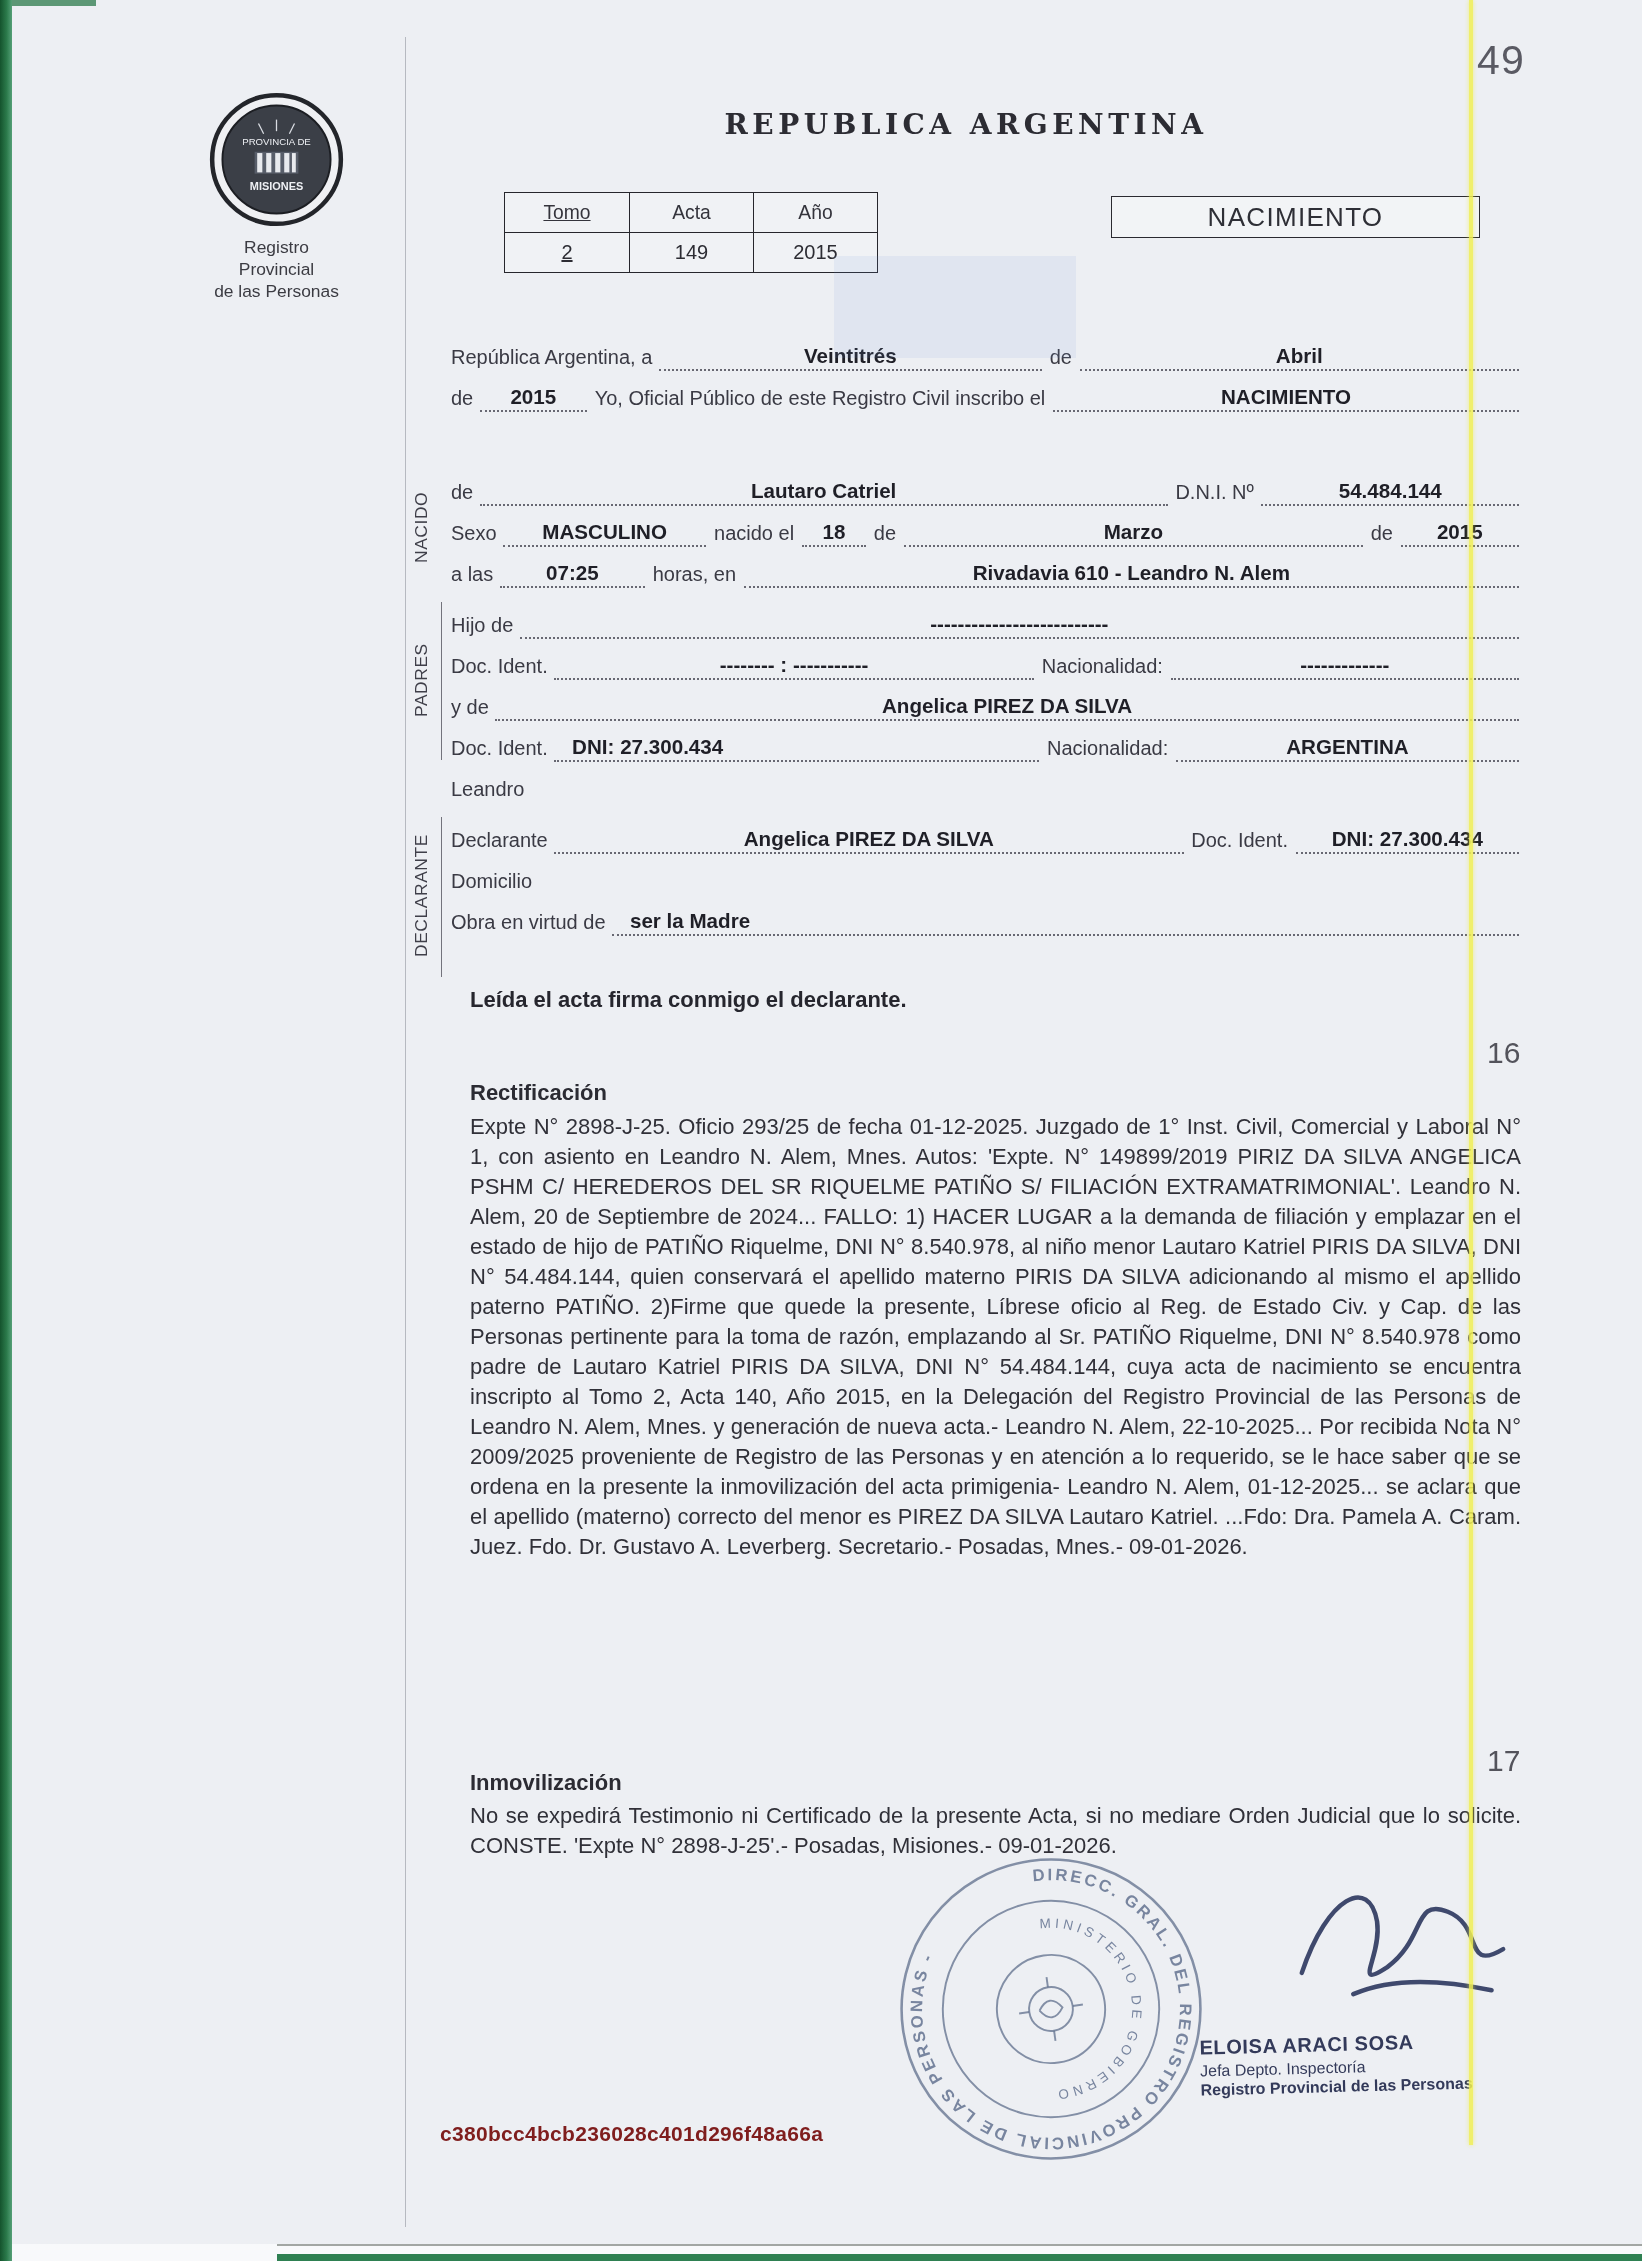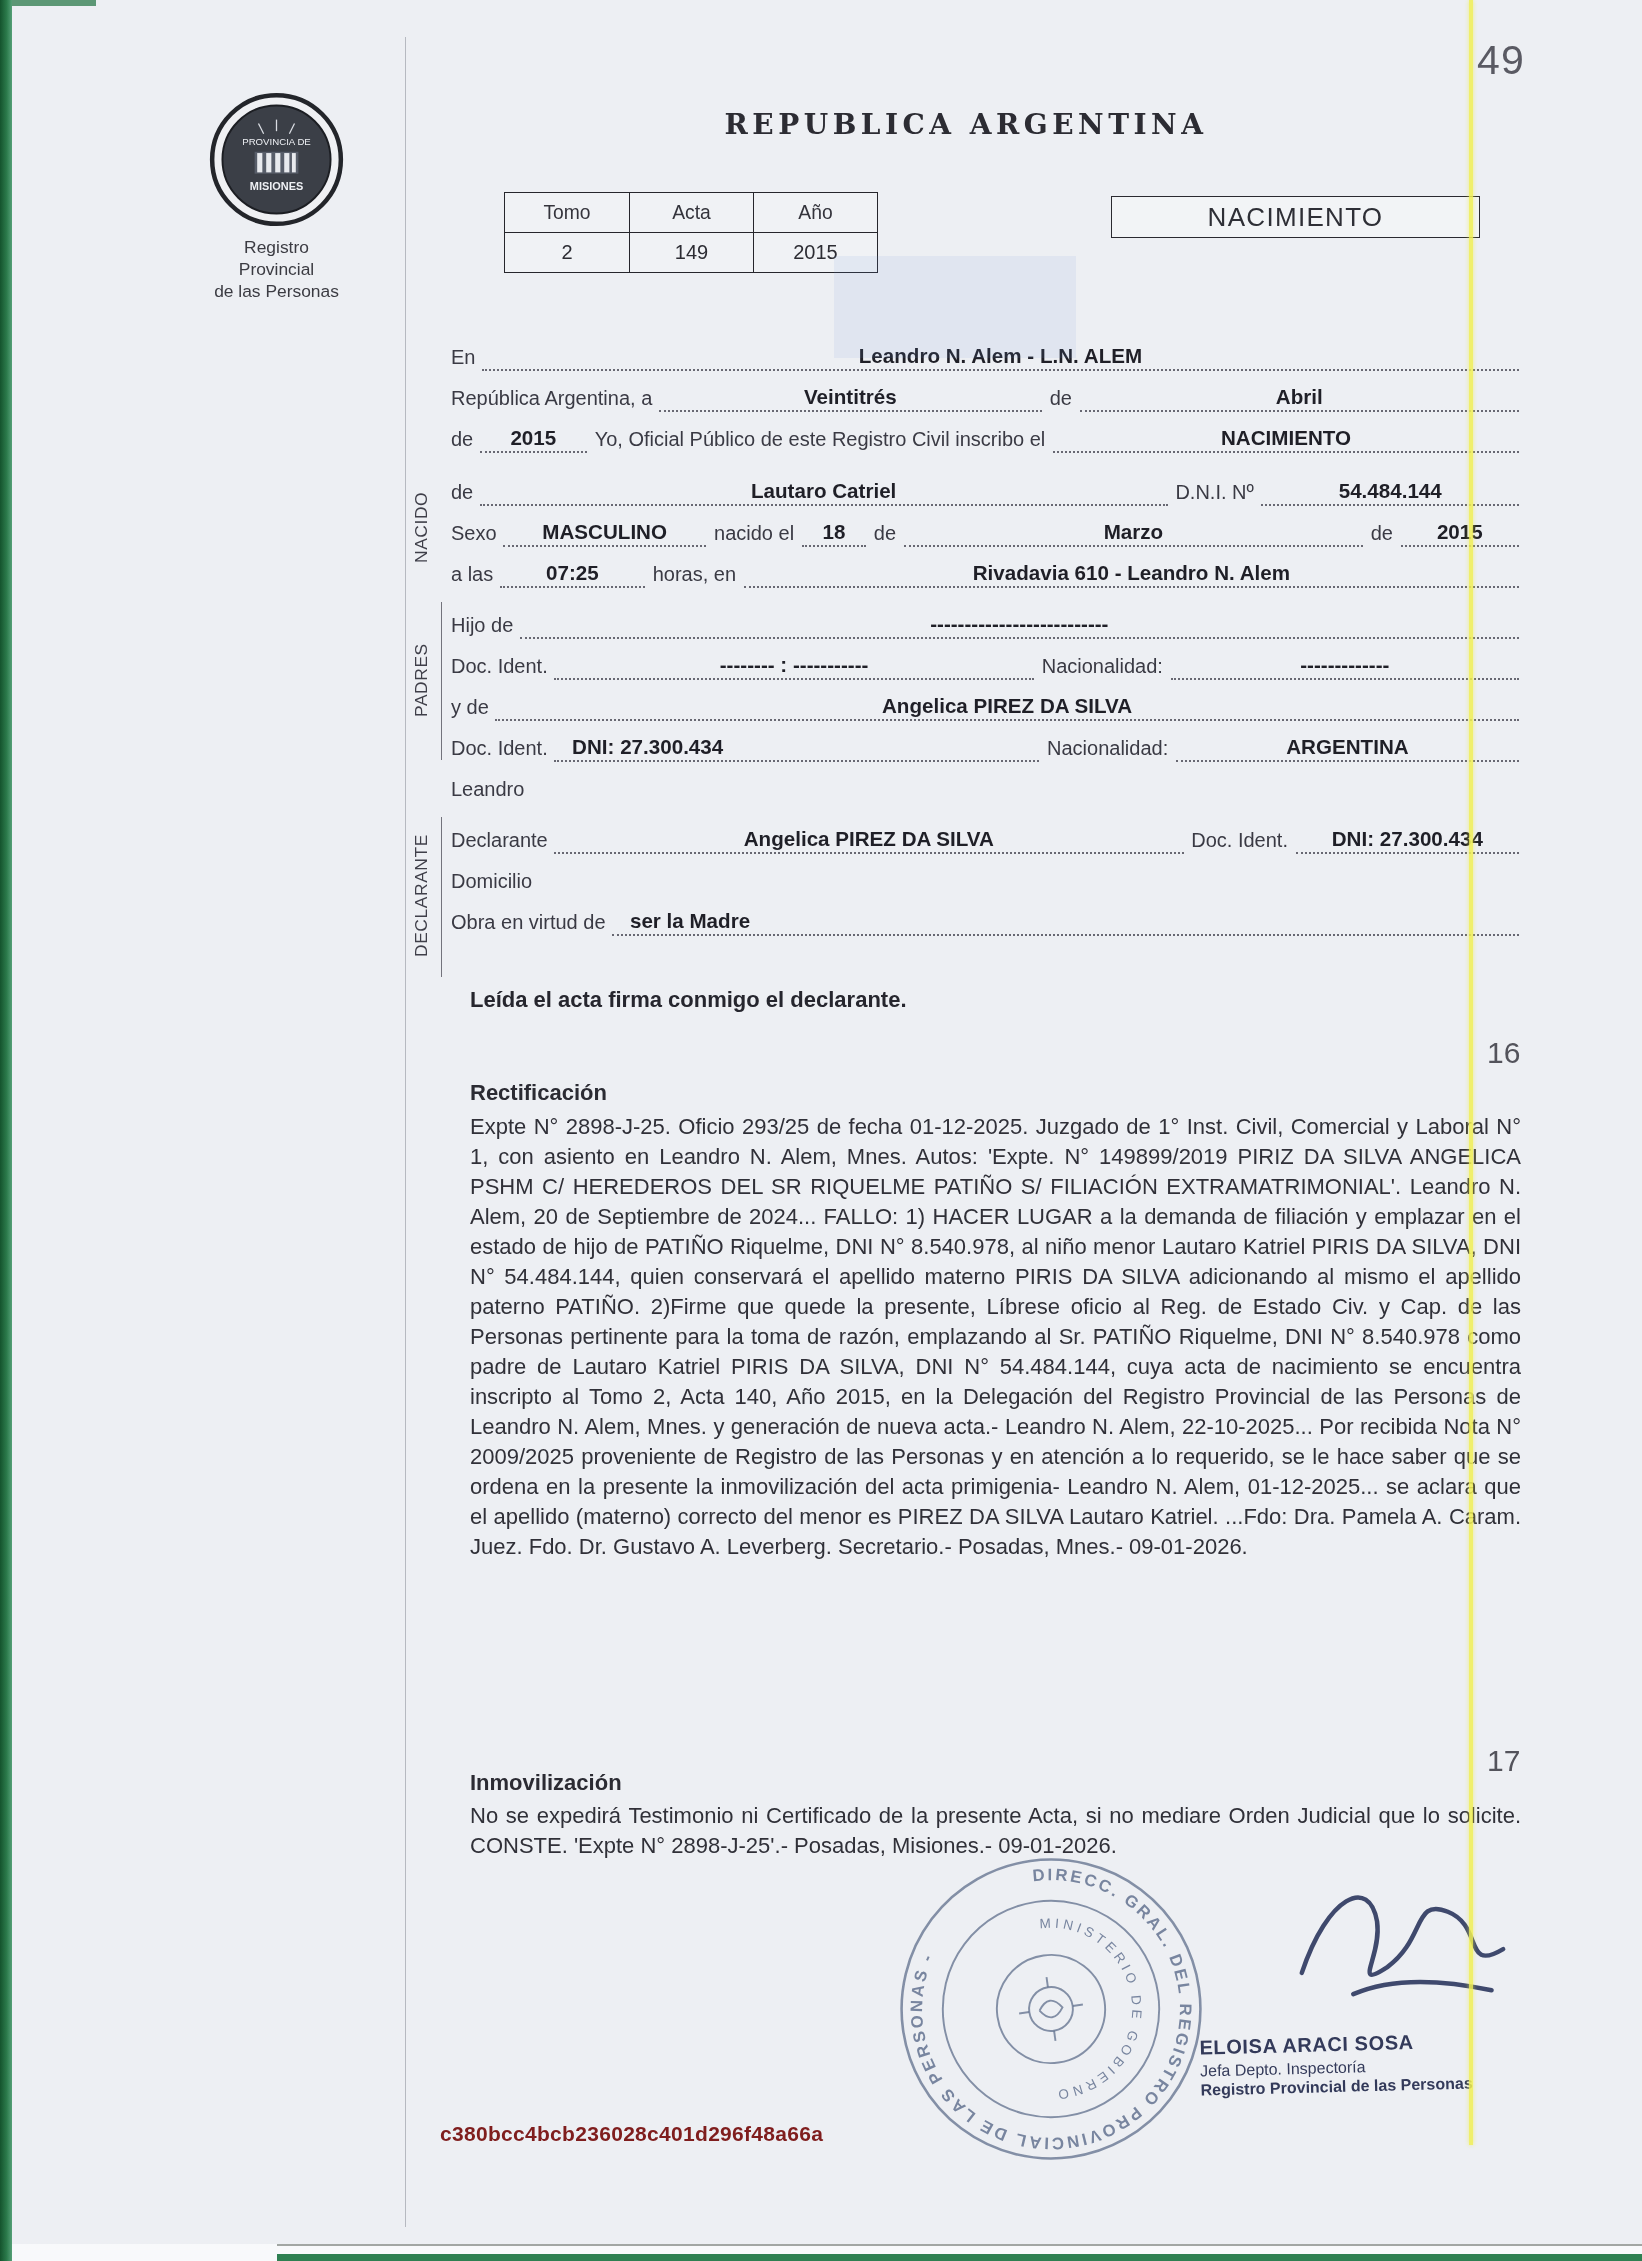--- a/index.html
+++ b/index.html
@@ -28,21 +28,21 @@
   .pagenum-49{left:1477px;top:37px;font-size:41px;color:#5a5a63;letter-spacing:1.3px;text-align:right;}
   .doc-title{left:425px;top:108px;width:1082px;text-align:center;font-family:"DejaVu Serif","Liberation Serif",serif;font-weight:700;font-size:28px;letter-spacing:4.5px;color:#2c2c33;}
 
   
   .seal-wrap{left:207px;top:90px;width:139px;text-align:center;}
   .seal-caption{margin-top:5.2px;font-size:17.4px;line-height:22px;color:#3b3b42;}
 
   
   .acta-table{left:504px;top:192px;display:grid;grid-template-columns:124px 124px 124px;border:1.9px solid #26262c;background:rgba(255,255,255,.2);}
   .tcell{height:39px;display:flex;align-items:center;justify-content:center;border-left:1.9px solid #26262c;}
-  .tcell.c0{border-left:none;}
+  .tcell.c0{border-left:none;text-decoration:underline;}
   .tcell.th{border-bottom:1.9px solid #26262c;font-size:19.3px;color:#34343c;}
   .tcell.td{font-size:20px;color:#2c2c33;}
 
   .nac-box{left:1111px;top:196px;width:367px;height:40px;border:1.9px solid #2a2a30;display:flex;align-items:center;justify-content:center;font-size:26px;letter-spacing:1.3px;color:#2e2f36;background:rgba(255,255,255,.3);}
 
   
   .form-block{left:451px;width:1068px;}
   .fl{display:flex;align-items:flex-end;height:41px;font-size:20px;color:#3a3a44;}
   .fl .lb{line-height:27px;white-space:pre;padding-right:6.4px;}
   .fl .lb.mid{padding:0 7.7px;}
@@ -127,24 +127,20 @@
 
   <div class="abs nac-box">NACIMIENTO</div>
 
   <div class="abs vlab" style="left:407px;top:465px;height:124px;">NACIDO</div>
   <div class="abs vlab" style="left:407px;top:598px;height:165px;">PADRES</div>
   <div class="abs vlab" style="left:407px;top:813px;height:165px;">DECLARANTE</div>
   <div class="abs bracket" style="top:602px;height:158px;"></div>
   <div class="abs bracket" style="top:817px;height:160px;"></div>
 
   <div class="abs form-block" style="top:330px;">
-    <div class="fl">
-      <span class="lb">En</span>
-      <span class="fill" style="flex:1">Leandro N. Alem - L.N. ALEM</span>
-    </div>
     <div class="fl">
       <span class="lb">República Argentina, a</span>
       <span class="fill" style="flex:1">Veintitrés</span>
       <span class="lb mid">de</span>
       <span class="fill" style="flex:1.15">Abril</span>
     </div>
     <div class="fl">
       <span class="lb">de</span>
       <span class="fill" style="width:97px">2015</span>
       <span class="lb mid">Yo, Oficial Público de este Registro Civil inscribo el</span>

